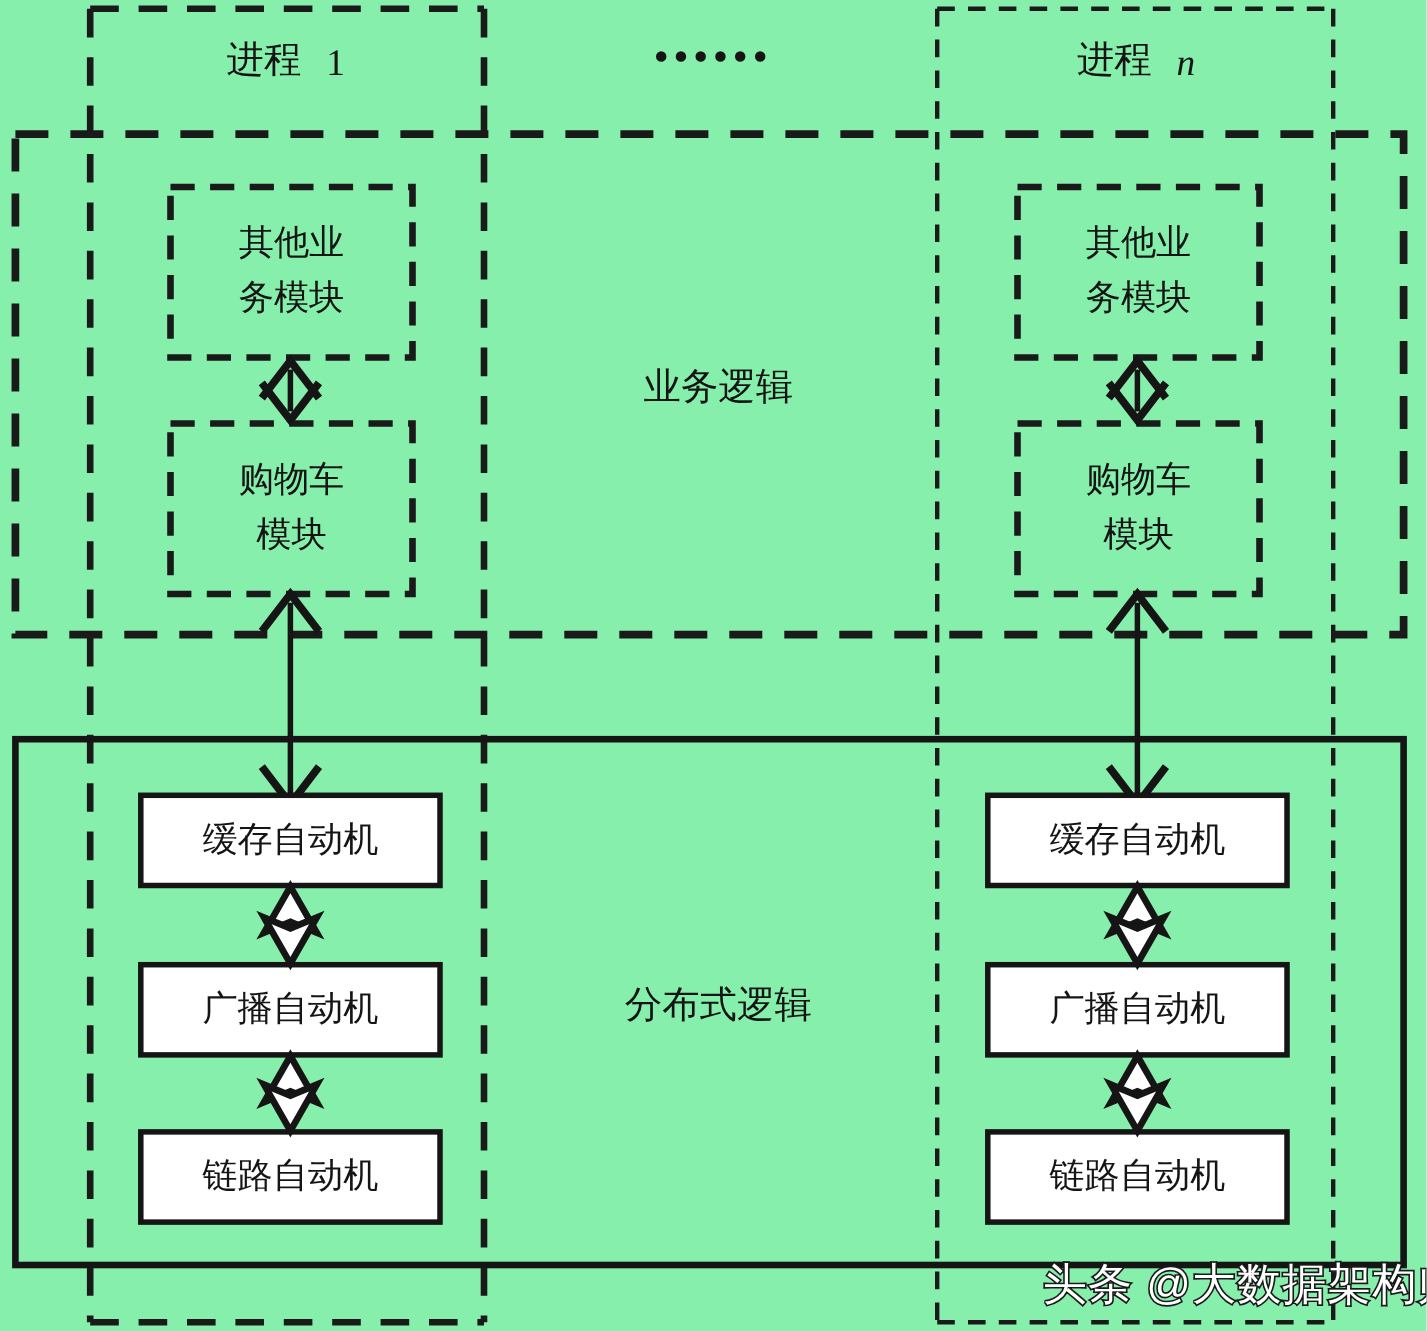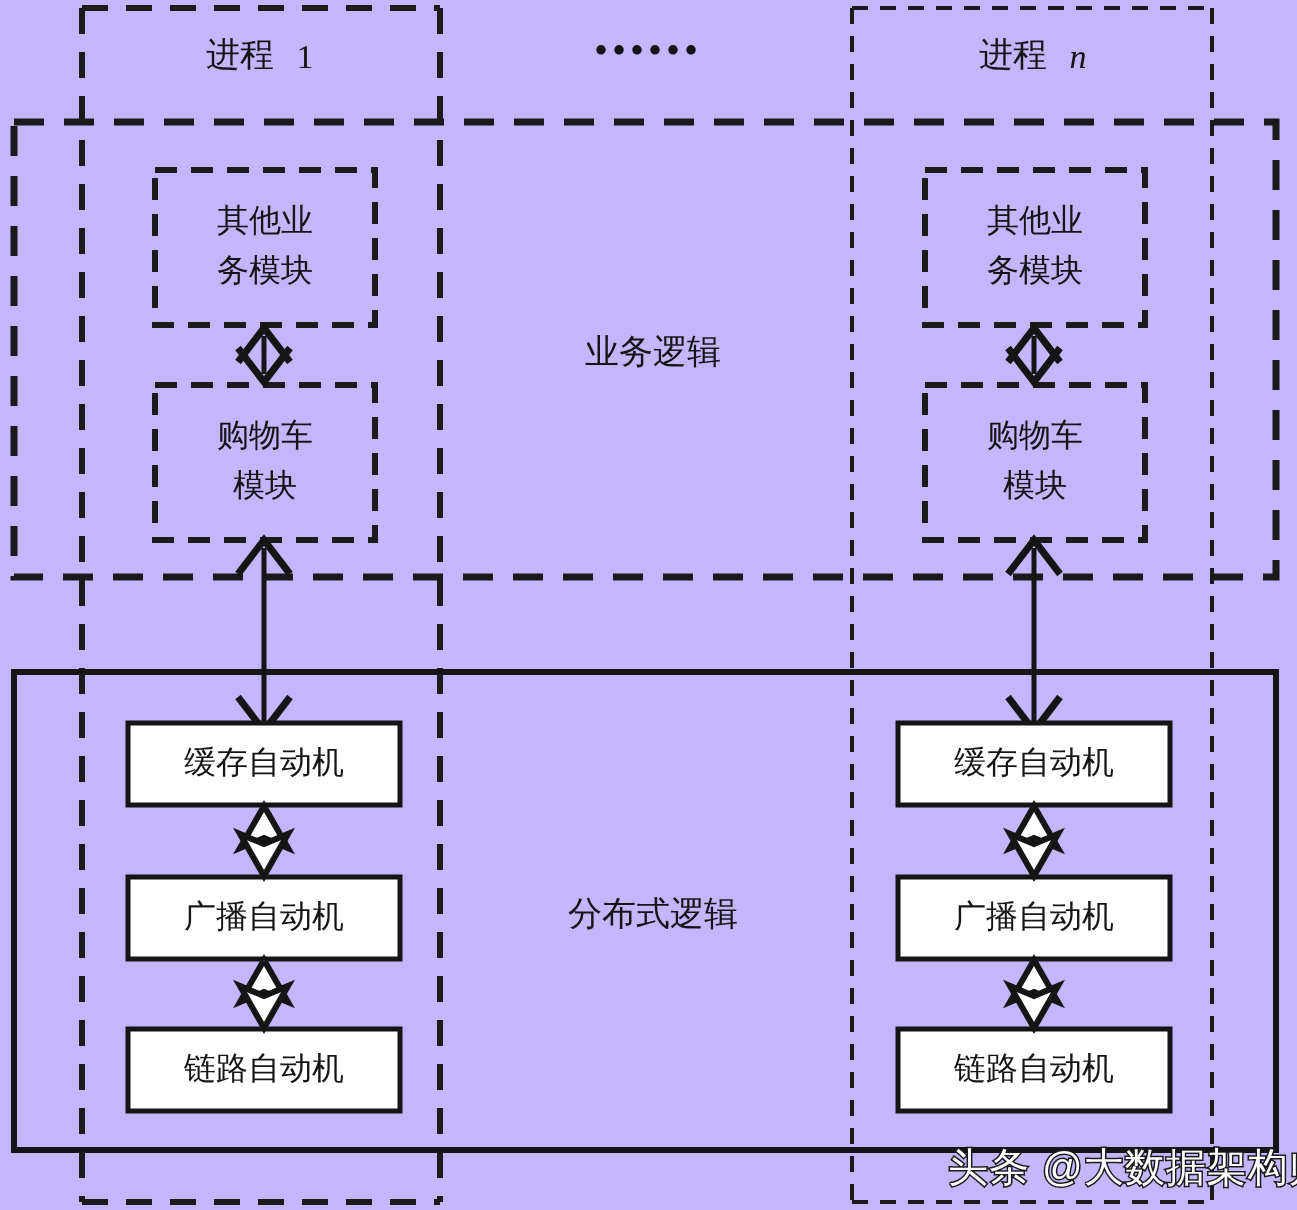--- a/index.html
+++ b/index.html
@@ -7,21 +7,21 @@
     padding: 0;
     background: #ffffff;
   }
   body {
     font-family: "Liberation Serif", "DejaVu Serif", serif;
   }
   #diagram-root {
     position: relative;
     width: 1297px;
     height: 1210px;
-    background: #c4b5fd;
+    background: #86efac;
     overflow: hidden;
   }
   svg.canvas {
     position: absolute;
     left: 0;
     top: 0;
     width: 1297px;
     height: 1210px;
   }
   .txt {

